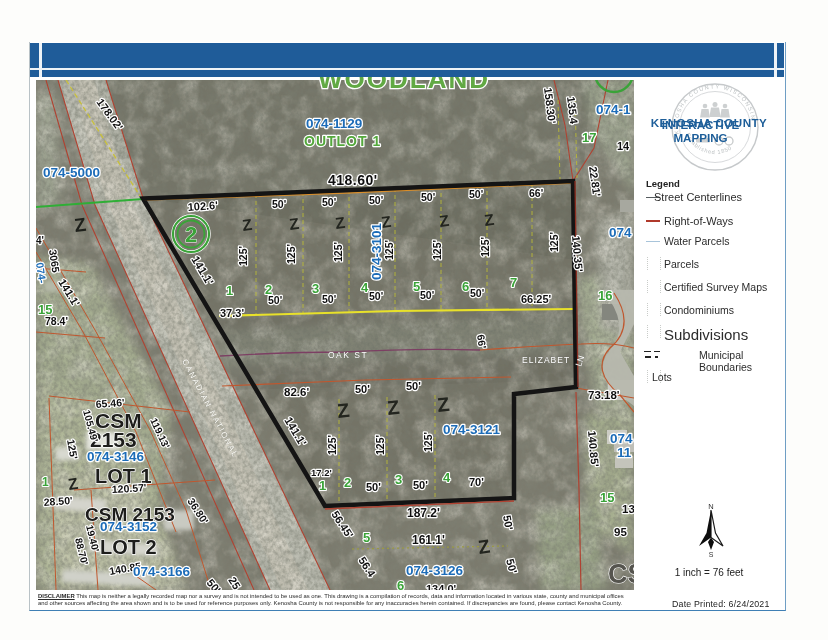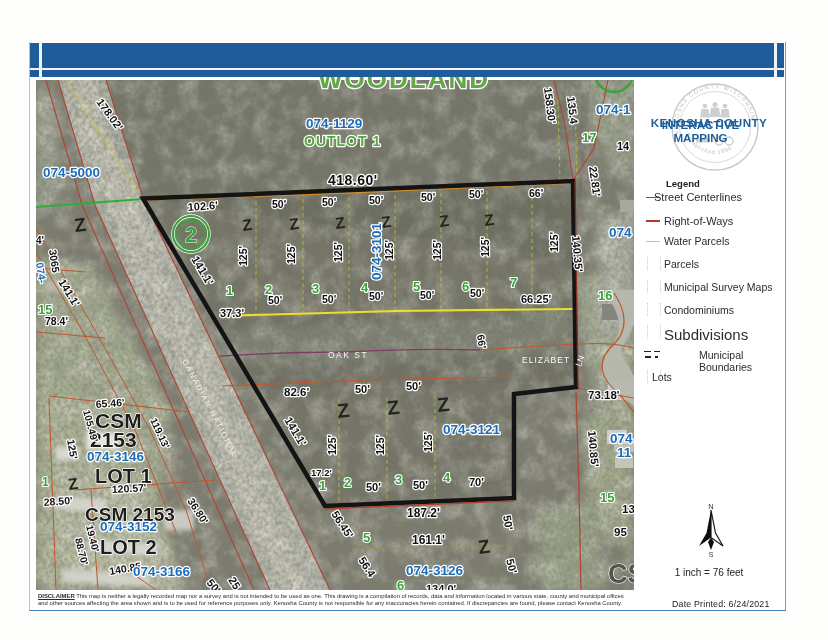--- a/index.html
+++ b/index.html
@@ -438,36 +438,36 @@
         <path id="arcB" d="M16,52 A31,31 0 0 0 74,52"></path>
       </defs>
     <text font-size="5.6" fill="#bcc0c2" letter-spacing="1.4"><textPath href="#arcT">KENOSHA COUNTY WISCONSIN</textPath></text>
     <text font-size="5.6" fill="#bcc0c2" letter-spacing="0.8"><textPath href="#arcB">Established 1850</textPath></text>
   </svg>
 
   <div class="abs" style="left:0;top:35.5px;width:150px;text-align:center;color:#1d5e99;font-weight:bold;font-size:11.6px;letter-spacing:0.5px;">KENOSHA COUNTY</div>
 
   <div class="abs" style="left:0;top:38px;width:133px;text-align:center;color:#1d5e99;font-weight:bold;font-size:11.6px;letter-spacing:0;">INTERACTIVE MAPPING</div>
 
-  <div class="abs" style="left:12px;top:97.5px;font-weight:bold;font-size:9.5px;color:#222;margin-left:20px;">Legend</div>
+  <div class="abs" style="left:12px;top:97.5px;font-weight:bold;font-size:9.5px;color:#222;">Legend</div>
 
 <div class="abs" style="left:12px;top:116.5px;width:14px;height:1.7px;background:#555b5e;"></div>
     <div class="abs" style="left:20px;top:111px;font-size:11px;color:#2c2c2c;">Street Centerlines</div>
 
 <div class="abs" style="left:12px;top:140.0px;width:14px;height:1.7px;background:#b0392b;"></div>
     <div class="abs" style="left:30px;top:134.5px;font-size:11px;color:#2c2c2c;">Right-of-Ways</div>
 
 <div class="abs" style="left:12px;top:160.5px;width:14px;height:1.7px;background:#a8c4da;"></div>
     <div class="abs" style="left:30px;top:155px;font-size:10.5px;color:#2c2c2c;">Water Parcels</div>
 
 <div class="abs" style="left:13px;top:177px;width:12px;height:13px;border-left:1px dotted #c9ccc9;border-right:1px dotted #c9ccc9;"></div>
     <div class="abs" style="left:30px;top:178px;font-size:10.5px;color:#2c2c2c;">Parcels</div>
 
 <div class="abs" style="left:13px;top:200px;width:12px;height:13px;border-left:1px dotted #c9ccc9;border-right:1px dotted #c9ccc9;"></div>
-    <div class="abs" style="left:30px;top:201px;font-size:10.5px;color:#2c2c2c;">Municipal Survey Maps</div>
+    <div class="abs" style="left:30px;top:201px;font-size:10.5px;color:#2c2c2c;">Certified Survey Maps</div>
 
 <div class="abs" style="left:13px;top:222.5px;width:12px;height:13px;border-left:1px dotted #c9ccc9;border-right:1px dotted #c9ccc9;"></div>
     <div class="abs" style="left:30px;top:223.5px;font-size:10.5px;color:#2c2c2c;">Condominiums</div>
 
 <div class="abs" style="left:13px;top:245px;width:12px;height:13px;border-left:1px dotted #c9ccc9;border-right:1px dotted #c9ccc9;"></div>
     <div class="abs" style="left:30px;top:246px;font-size:15px;color:#2c2c2c;">Subdivisions</div>
 
 <div class="abs" style="left:10px;top:270.5px;width:20px;height:8px;">
       <div class="abs" style="left:0;top:0;width:7px;height:1.6px;background:#222;"></div>
       <div class="abs" style="left:10px;top:0;width:6px;height:1.6px;background:#222;"></div>

